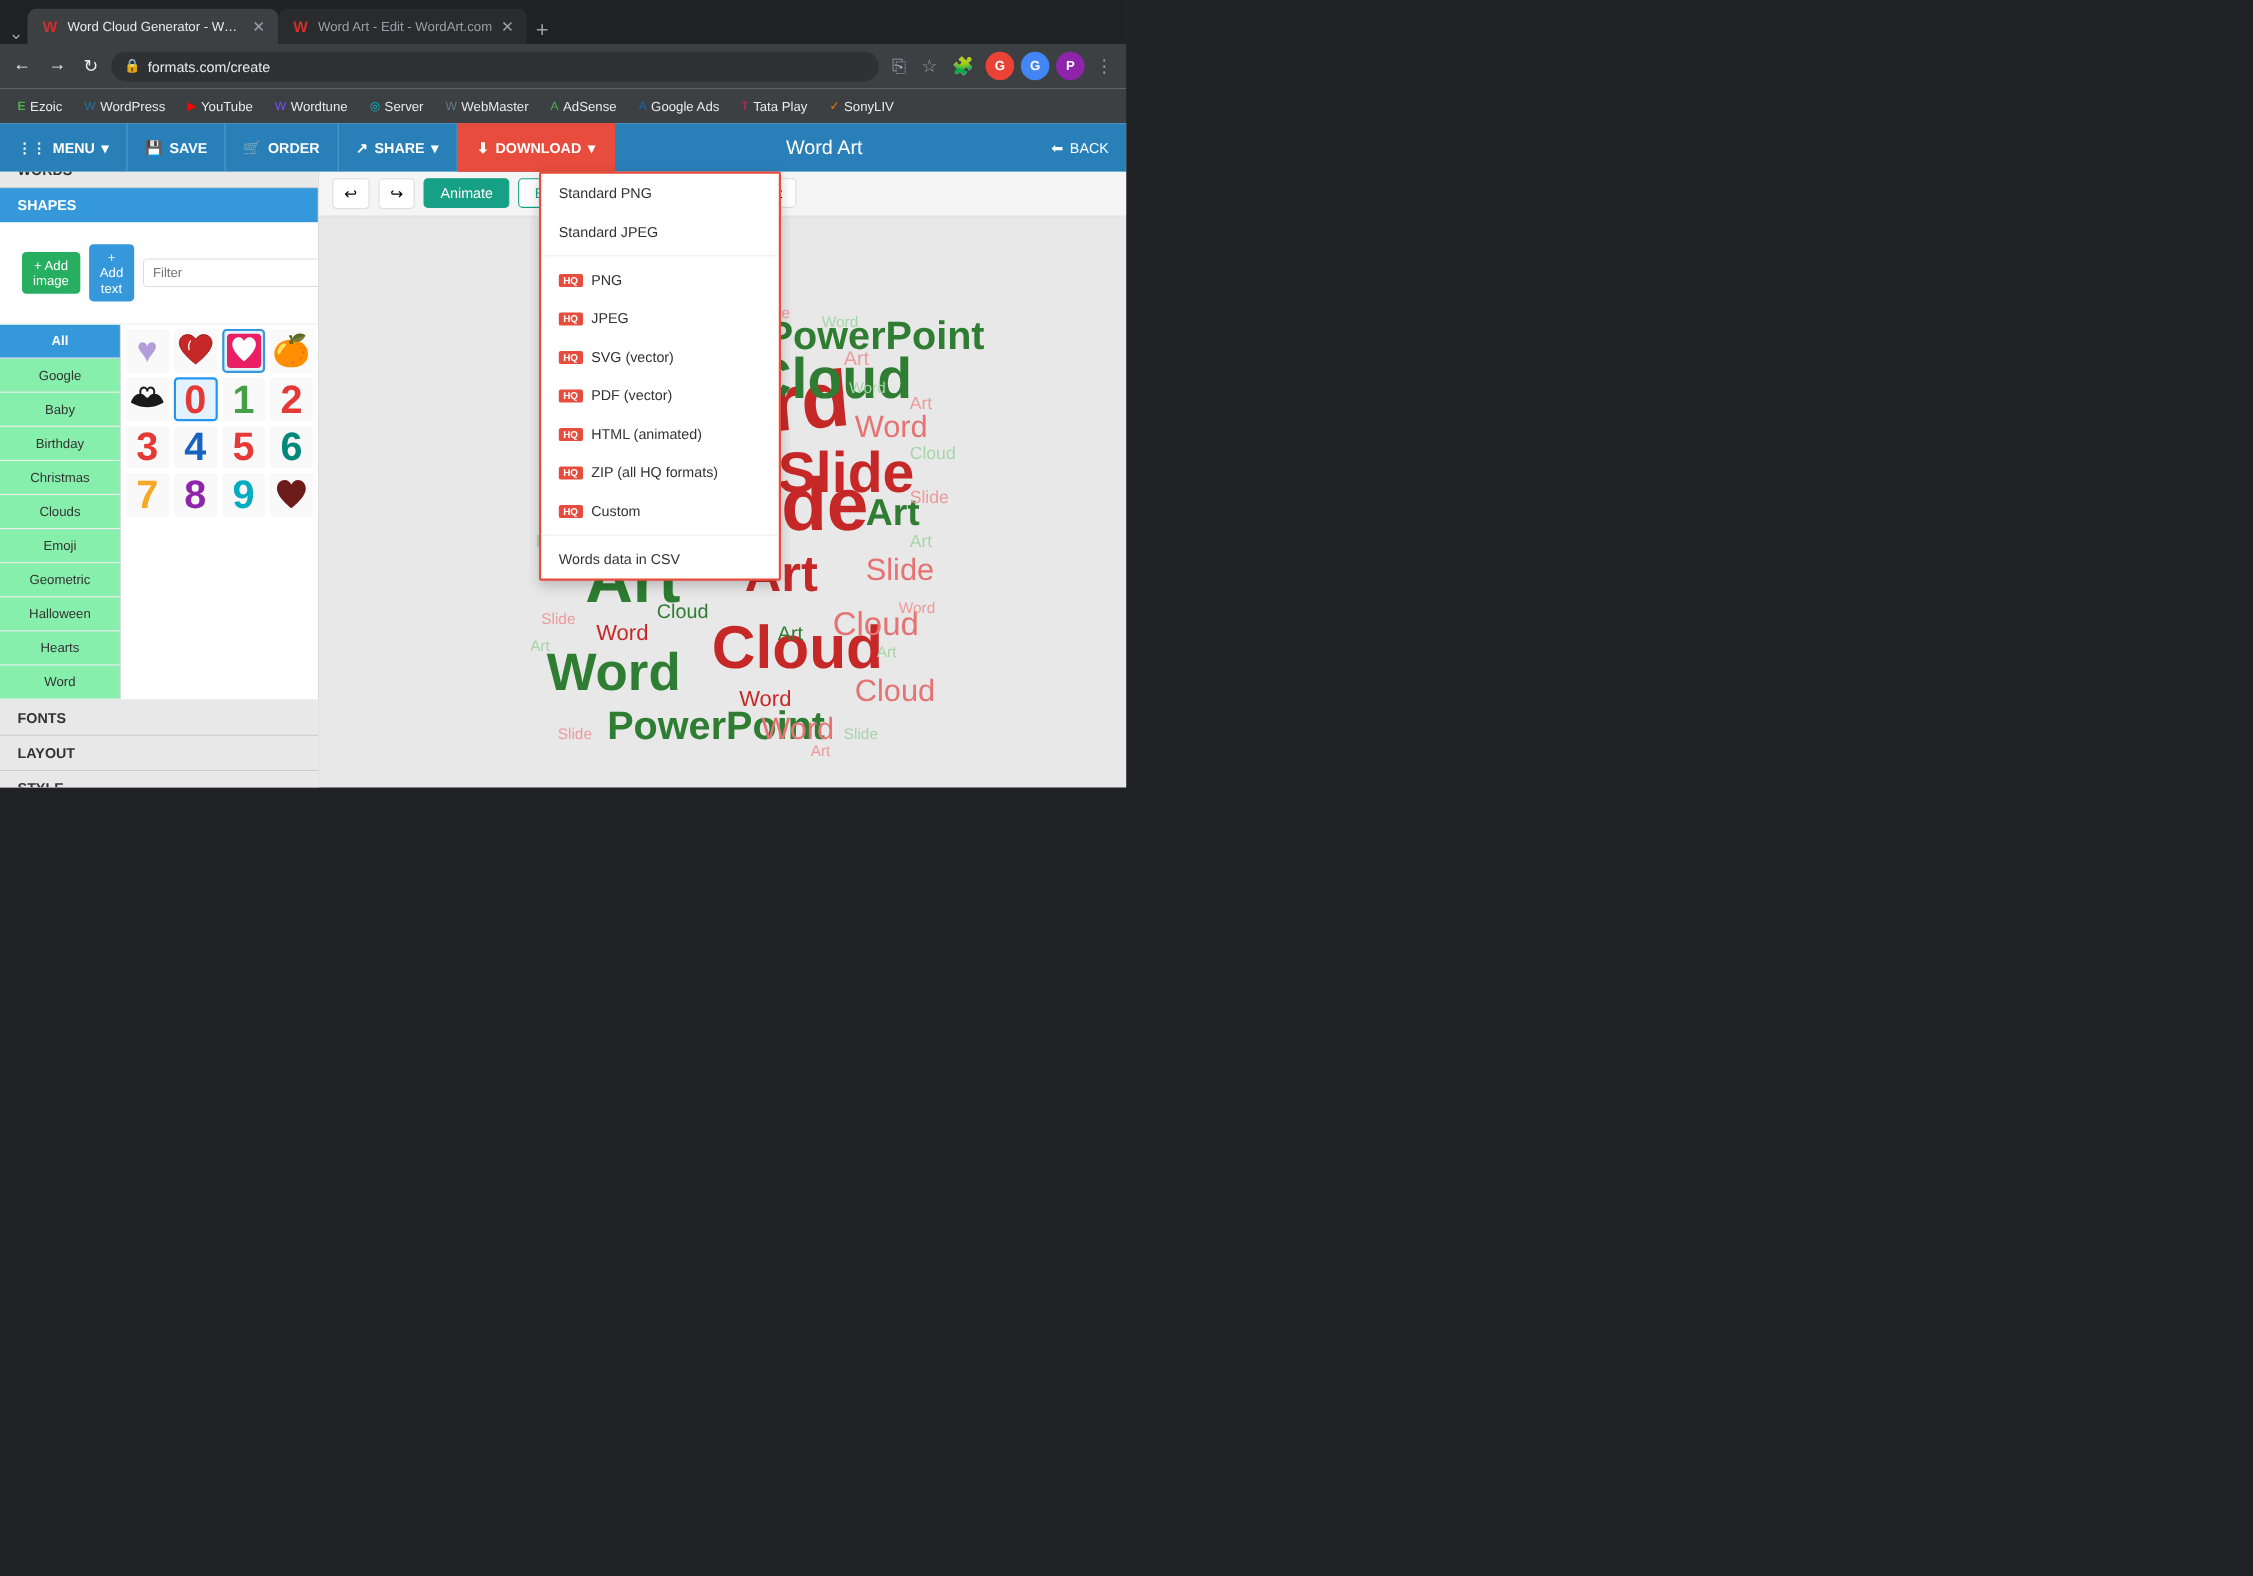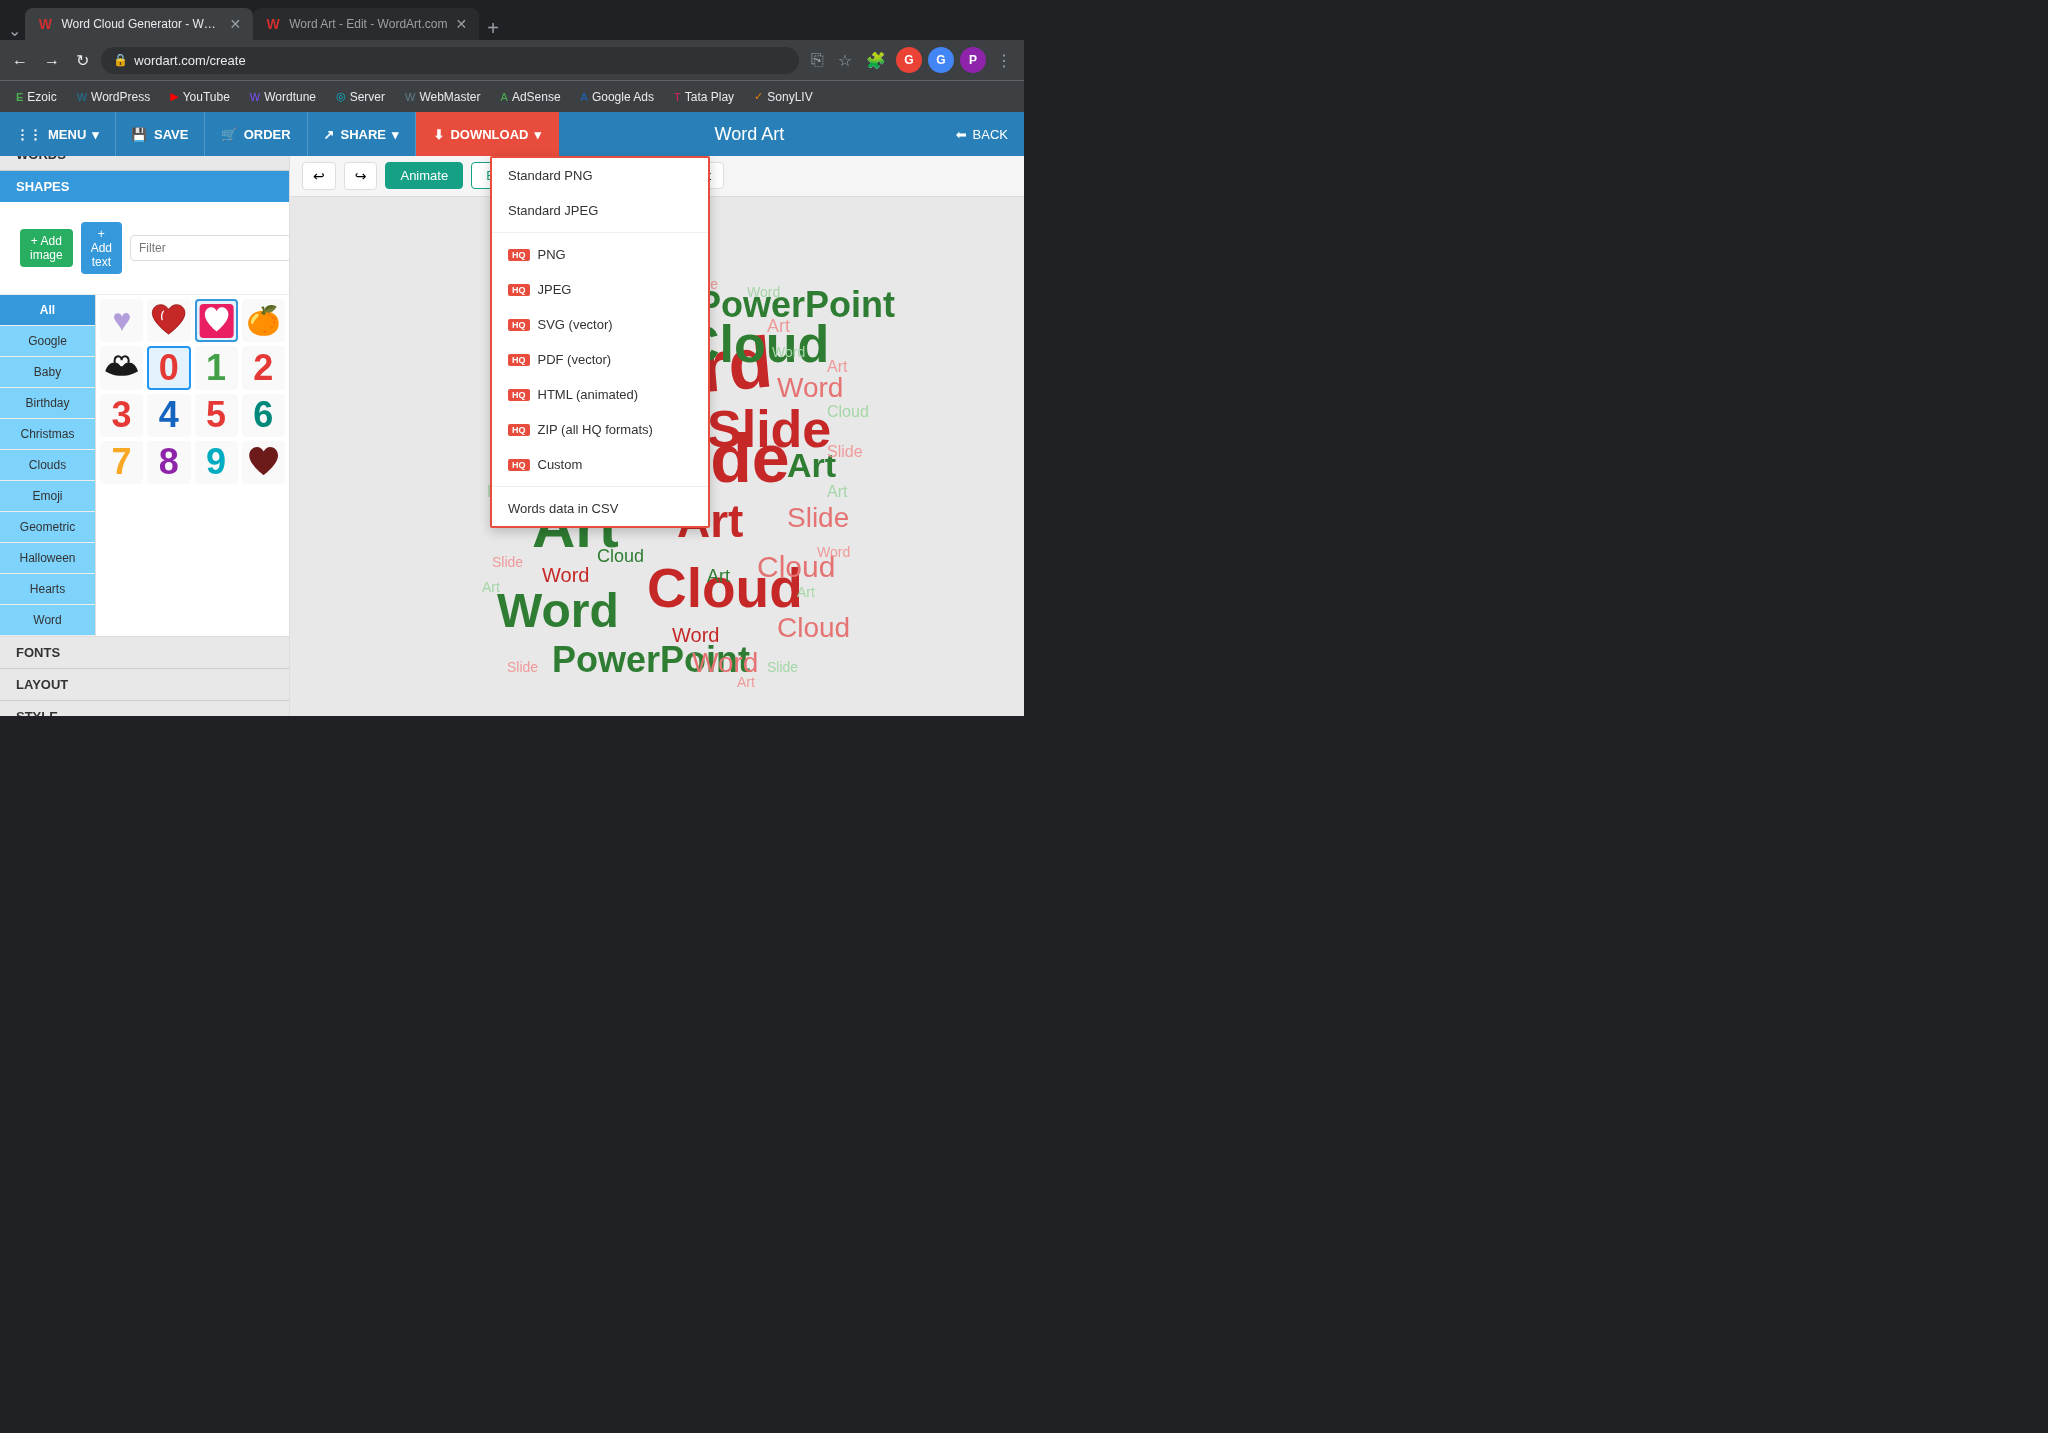--- a/index.html
+++ b/index.html
@@ -45,21 +45,21 @@
     .panel-section { background: #e8e8e8; padding: 8px 16px; font-size: 13px; font-weight: 600; color: #333; border-bottom: 1px solid #ccc; cursor: pointer; }
     .shapes-section { background: #3498db; color: white; border-bottom: none; }
 
     .shape-controls { display: flex; align-items: center; gap: 8px; padding: 20px; border-bottom: 1px solid #eee; }
     .add-btn { display: flex; align-items: center; gap: 4px; padding: 5px 10px; border: none; border-radius: 4px; font-size: 12px; cursor: pointer; font-weight: 500; }
     .add-image-btn { background: #27ae60; color: white; }
     .add-text-btn { background: #3498db; color: white; }
     .filter-input { flex: 1; padding: 5px 8px; border: 1px solid #ddd; border-radius: 4px; font-size: 12px; }
 
     .shapes-body { display: flex; flex: 1; overflow: hidden; }
-    .category-list { width: 96px; background: #7dd3fc; border-right: 1px solid #ddd; overflow-y: auto; flex-shrink: 0; }
+    .category-list { width: 110px; background: #86efac; border-right: 1px solid #ddd; overflow-y: auto; flex-shrink: 0; }
     .category-item { padding: 8px 8px; font-size: 12px; color: #333; cursor: pointer; border-bottom: 1px solid #eee; text-align: center; }
     .category-item.active { background: #3498db; color: white; font-weight: 600; }
 
     .shapes-grid { flex: 1; overflow-y: auto; padding: 4px; display: grid; grid-template-columns: repeat(4, 1fr); gap: 4px; align-content: start; }
     .shape-item { aspect-ratio: 1; border: 2px solid transparent; border-radius: 4px; cursor: pointer; display: flex; align-items: center; justify-content: center; overflow: hidden; background: #f9f9f9; }
     .shape-item.selected { border-color: #3498db; background: #e3f2fd; }
     .shape-img { width: 100%; height: 100%; display: flex; align-items: center; justify-content: center; font-size: 28px; }
 
     .bottom-sections { border-top: 1px solid #ddd; }
 
@@ -107,21 +107,21 @@
     </div>
     <span class="tab-new">+</span>
   </div>
 
   <div class="address-bar">
     <span class="nav-btn">←</span>
     <span class="nav-btn">→</span>
     <span class="nav-btn">↻</span>
     <div class="url-bar">
       <span class="url-lock">🔒</span>
-      <span class="url-text">wordart.com/create</span>
+      <span class="url-text">formats.com/create</span>
     </div>
     <div class="address-actions">
       <span class="addr-icon">⎘</span>
       <span class="addr-icon">☆</span>
       <span class="addr-icon">🧩</span>
       <div class="profile-btn" style="background:#ea4335;">G</div>
       <div class="profile-btn" style="background:#4285f4;">G</div>
       <div class="profile-btn" style="background:#8e24aa;">P</div>
       <span class="addr-icon">⋮</span>
     </div>

